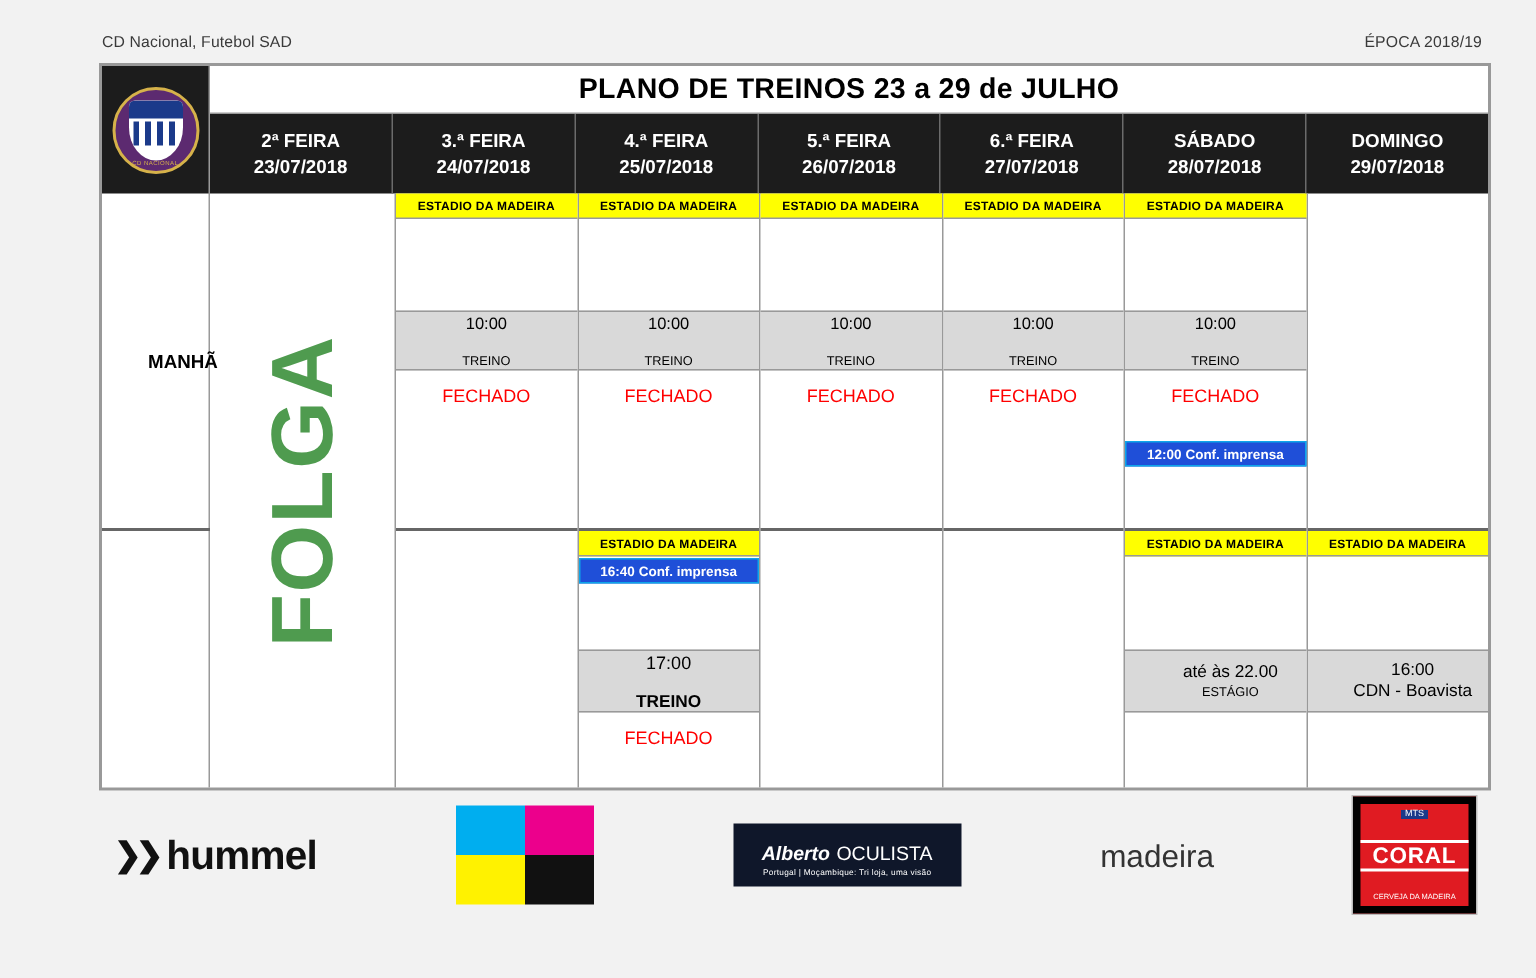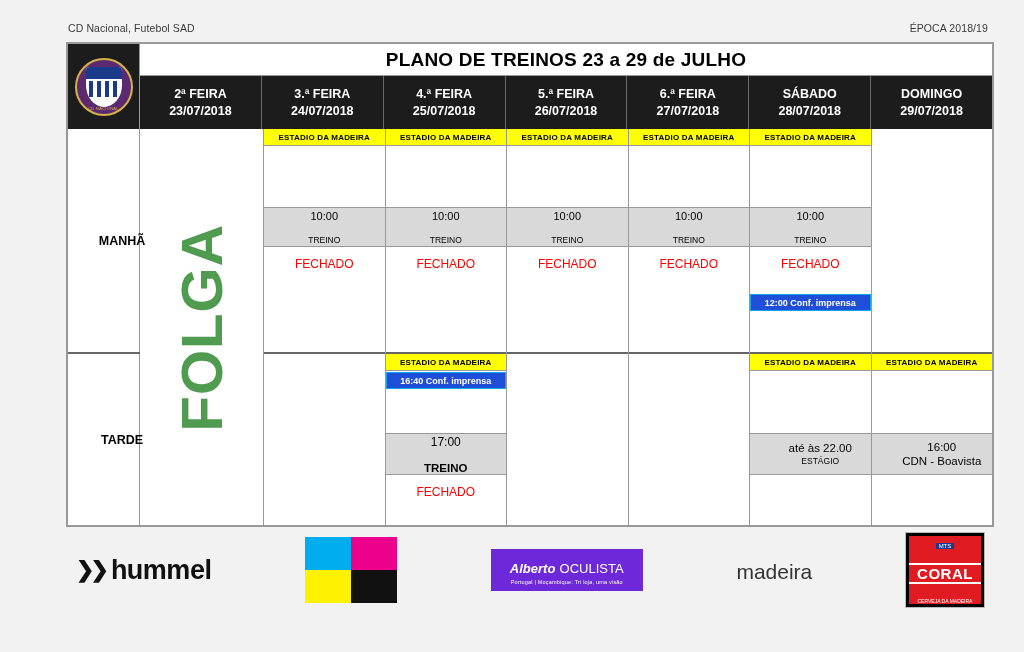--- a/index.html
+++ b/index.html
@@ -334,21 +334,21 @@
     display: flex;
     flex-direction: column;
     align-items: center;
     justify-content: center;
     gap: 1px;
   }
   .sp-np .np { font-size: 22px; font-weight: bold; letter-spacing: -1px; }
   .sp-np .pub { font-size: 7px; color: #ff4da6; }
 
   .sp-alberto {
-    background: #6d28d9;
+    background: #0f172a;
     color: #fff;
     width: 152px;
     height: 42px;
     flex-direction: column;
     gap: 1px;
     padding-top: 2px;
     box-sizing: border-box;
   }
   .sp-alberto .l1 { font-size: 17px; font-weight: bold; font-family: "Liberation Serif", serif; font-style: italic; }
   .sp-alberto .l1 span { font-style: normal; font-weight: normal; font-family: "Liberation Sans", sans-serif; font-size: 13px; }
@@ -362,26 +362,25 @@
     font-size: 19px;
     border-bottom: 1px solid #111;
     padding-bottom: 2px;
   }
   .sp-madeira .flower { color: #e8422e; font-size: 17px; }
   .sp-madeira .r2 { font-size: 21px; margin-top: 3px; color: #333; text-align: right; }
 
   .sp-coral {
     width: 72px; height: 68px;
     background: #e01b22;
-    border: 3px solid #000000;
+    border: 5px solid #000000;
     box-shadow: 0 0 0 1px #bbb;
     position: relative;
     flex-direction: column;
     gap: 14px;
-    justify-content: flex-end;
   }
   .sp-coral .top { font-size: 6px; color: #fff; background: #1b3a8a; padding: 0 3px; }
   .sp-coral .name {
     font-size: 15px;
     font-weight: bold;
     color: #fff;
     background: #e01b22;
     border-top: 2px solid #fff;
     border-bottom: 2px solid #fff;
     width: 100%;
@@ -439,21 +438,20 @@
         <div class="date">28/07/2018</div>
       </div>
       <div class="cell">
         <div class="dow">DOMINGO</div>
         <div class="date">29/07/2018</div>
       </div>
     </div>
 
     <div class="left-col">
       <div class="lbl lbl-manha">MANHÃ</div>
-      <div class="lbl lbl-tarde">TARDE</div>
     </div>
 
     <div class="folga-col">
       <div class="folga-text">FOLGA</div>
     </div>
 
     <div class="grid">
 
       <div class="daycol">
         <div class="half morning">

